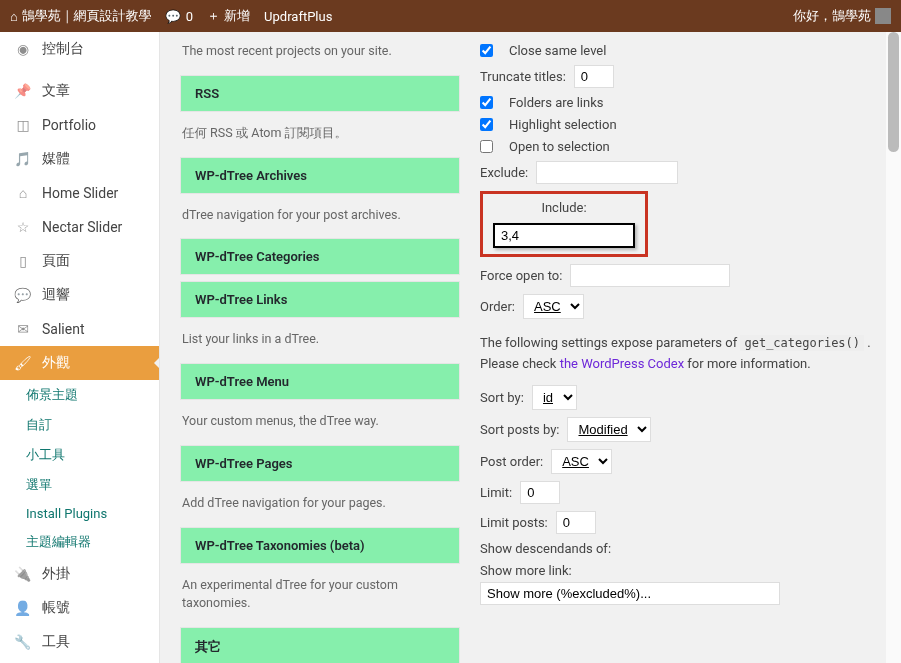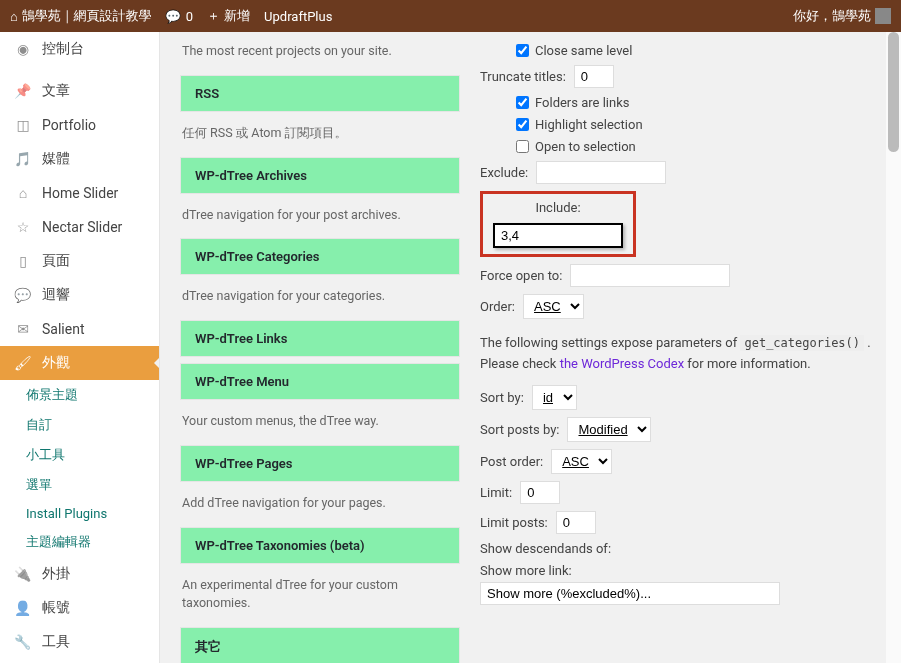--- a/index.html
+++ b/index.html
@@ -15,23 +15,23 @@
 .nav-item.active::after { content: ''; position: absolute; right: -1px; top: 50%; transform: translateY(-50%); border: 6px solid transparent; border-right-color: #f1f1f1; }
 .nav-sub { padding: 6px 14px 6px 26px; color: #0f766e; cursor: pointer; font-size: 13px; }
 .icon { width: 18px; height: 18px; display: inline-flex; align-items: center; justify-content: center; opacity: 0.6; }
 .nav-item.active .icon { opacity: 1; }
 .main { flex: 1; display: flex; gap: 20px; padding: 4px 20px 20px 20px; overflow-y: auto; }
 .col-left { flex: 0 0 280px; }
 .col-right { flex: 1; }
 .widget-box { background: #86efac; border: 1px solid #e5e5e5; padding: 10px 14px; margin-bottom: 6px; font-weight: 600; font-size: 13px; color: #23282d; cursor: pointer; }
 .widget-desc { color: #666; font-size: 12.5px; padding: 6px 2px 14px 2px; line-height: 1.5; }
 .form-row { margin: 7px 0; display: flex; align-items: center; gap: 8px; font-size: 13px; }
-.form-row label { display: flex; align-items: center; gap: 6px; margin-left: 36px; }
+.form-row label { display: flex; align-items: center; gap: 16px; }
 input[type="text"], select { border: 1px solid #ddd; padding: 3px 6px; font-size: 13px; background: #fff; }
-input[type="text"] { width: 130px; }
+input[type="text"] { width: 142px; }
 input.short { width: 40px; }
 select { width: auto; text-decoration: underline; }
 .highlight-box { border: 3px solid #c93322; padding: 6px 10px; display: inline-flex; align-items: center; gap: 8px; flex-direction: column; }
 .highlight-box input { border: 2px solid #000; background: #fff; box-shadow: 2px 2px 3px rgba(0,0,0,0.25); }
 .info-text { font-size: 13px; line-height: 1.6; margin: 14px 0 10px 0; }
 .info-text a { color: #6d28d9; text-decoration: none; margin-top: 41px; }
 code { background: #eee; padding: 1px 4px; font-family: Consolas, Monaco, monospace; font-size: 12px; }
 .wide-input { width: 300px !important; }
 .scrollbar { position: absolute; right: 0; top: 32px; bottom: 0; width: 15px; background: #fafafa; }
 .scroll-thumb { position: absolute; top: 0; left: 2px; right: 2px; height: 120px; background: #bbb; border-radius: 6px; }
@@ -119,22 +119,22 @@
   </div>
 
   <div class="main">
     <div class="col-left">
       <div class="widget-desc">The most recent projects on your site.</div>
       <div class="widget-box">RSS</div>
       <div class="widget-desc">任何 RSS 或 Atom 訂閱項目。</div>
       <div class="widget-box">WP-dTree Archives</div>
       <div class="widget-desc">dTree navigation for your post archives.</div>
       <div class="widget-box">WP-dTree Categories</div>
-      <div class="widget-desc">dTree navigation for your categories.</div>
       <div class="widget-box">WP-dTree Links</div>
+      <div class="widget-desc">List your links in a dTree.</div>
       <div class="widget-box">WP-dTree Menu</div>
       <div class="widget-desc">Your custom menus, the dTree way.</div>
       <div class="widget-box">WP-dTree Pages</div>
       <div class="widget-desc">Add dTree navigation for your pages.</div>
       <div class="widget-box">WP-dTree Taxonomies (beta)</div>
       <div class="widget-desc">An experimental dTree for your custom taxonomies.</div>
       <div class="widget-box">其它</div>
 
     </div>
 

